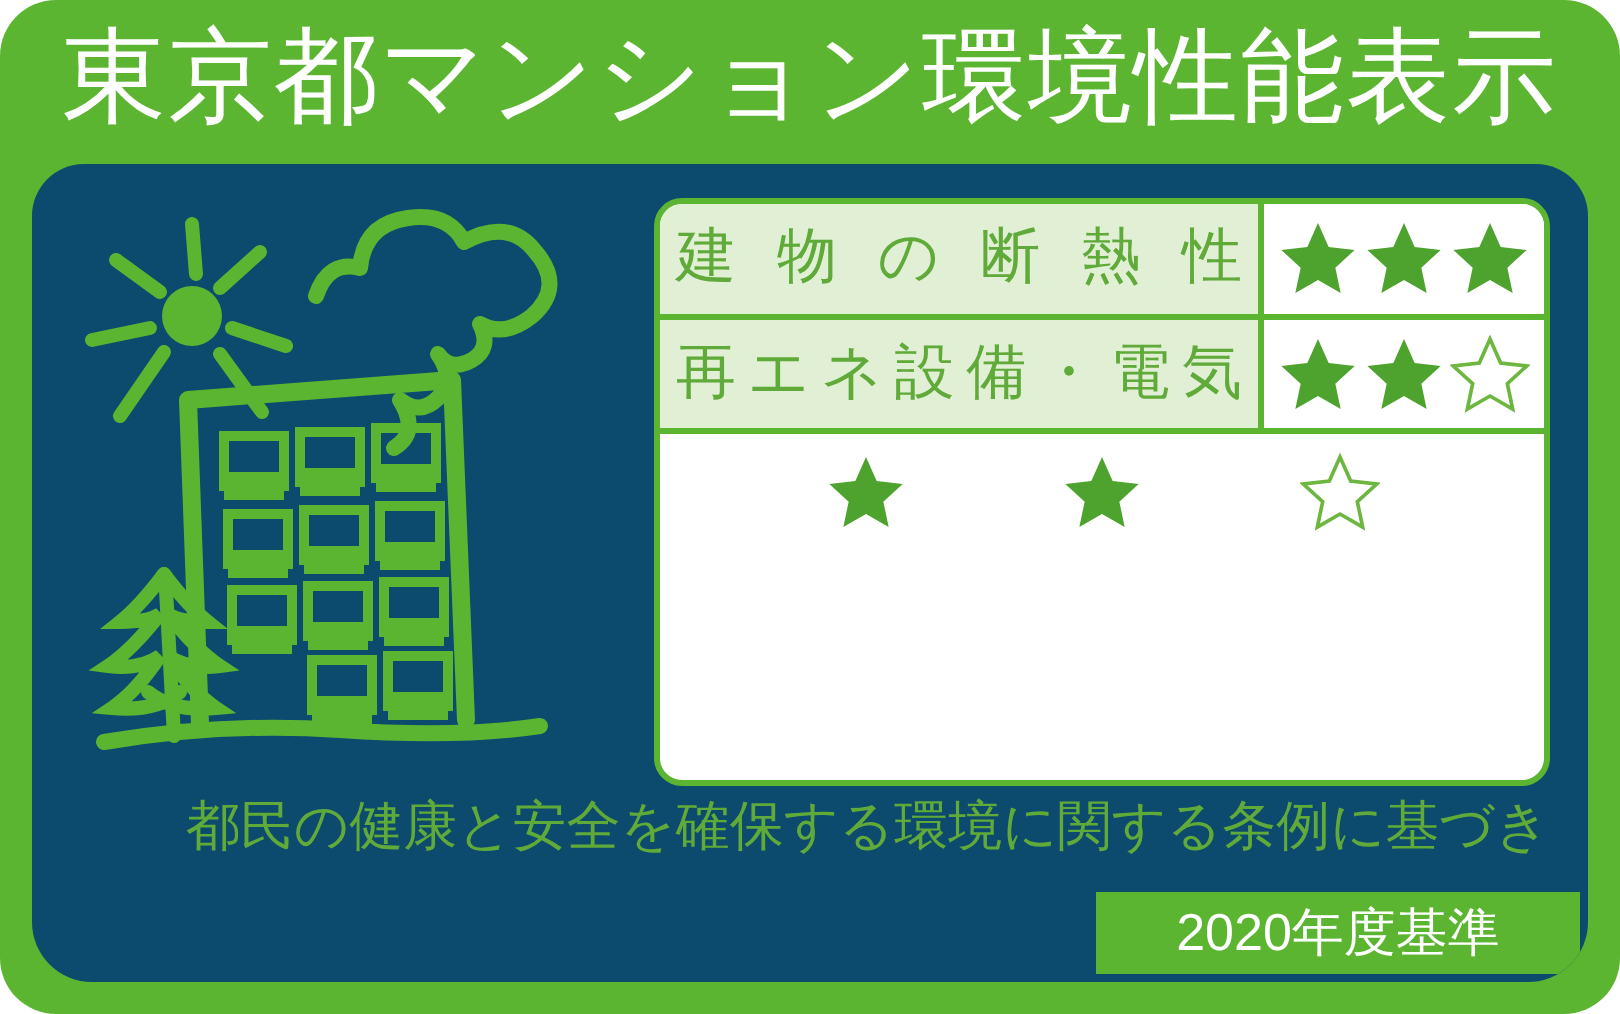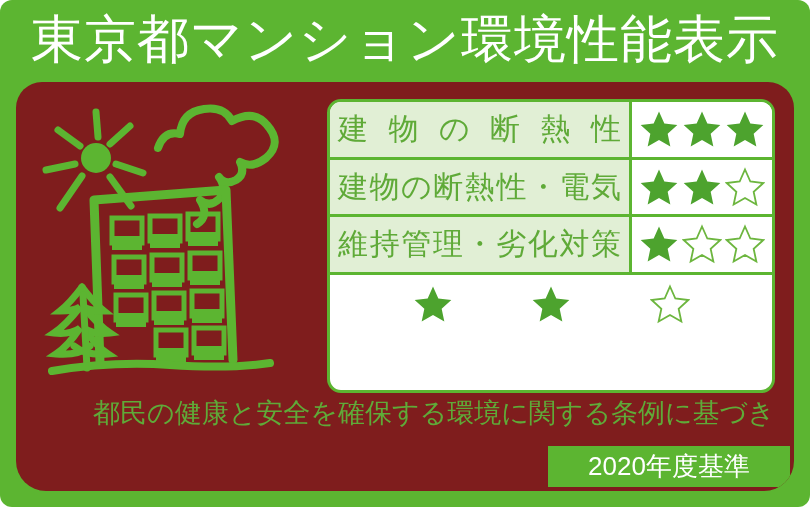--- a/index.html
+++ b/index.html
@@ -5,40 +5,40 @@
   html,body{margin:0;padding:0;}
   body{
     width:810px;height:507px;overflow:hidden;
     background:#ffffff;
     font-family:"Liberation Sans","DejaVu Sans",sans-serif;
   }
   #label-plate{
     position:relative;
     width:810px;height:507px;
     background:#5cb531;
-    border-radius:12px;
+    border-radius:28px;
     box-sizing:border-box;
     overflow:hidden;
   }
   #title-bar{
     position:absolute;left:0;top:0;width:810px;height:82px;
     display:flex;align-items:center;justify-content:center;
   }
   #title-text{
     color:#ffffff;
     font-size:52px;
     line-height:52px;
     letter-spacing:1px;
     white-space:nowrap;
     font-weight:400;
     padding-bottom:4px;
   }
   #content-card{
     position:absolute;left:16px;top:82px;width:778px;height:409px;
-    background:#7f1d1d;
+    background:#0c4a6e;
     border-radius:26px 26px 30px 30px;
     overflow:hidden;
   }
   
   #illustration{
     position:absolute;left:14px;top:8px;width:300px;height:310px;
   }
   #illustration svg{display:block;width:300px;height:310px;}
   
   #rating-table{
@@ -187,48 +187,34 @@
               <polygon points="12,1.5 15.2,8.7 23,9.6 17.2,14.9 18.8,22.5 12,18.6 5.2,22.5 6.8,14.9 1,9.6 8.8,8.7" fill="#4da32e"></polygon>
             </svg>
           <svg class="star" viewBox="0 0 24 24">
               <polygon points="12,1.5 15.2,8.7 23,9.6 17.2,14.9 18.8,22.5 12,18.6 5.2,22.5 6.8,14.9 1,9.6 8.8,8.7" fill="#4da32e"></polygon>
             </svg>
         </div>
       </div>
 
 
       <div class="rating-row">
-        <div class="row-label"><span>建物の断熱性・電気</span></div>
+        <div class="row-label"><span>再エネ設備・電気</span></div>
         <div class="row-stars">
           <svg class="star" viewBox="0 0 24 24">
               <polygon points="12,1.5 15.2,8.7 23,9.6 17.2,14.9 18.8,22.5 12,18.6 5.2,22.5 6.8,14.9 1,9.6 8.8,8.7" fill="#4da32e"></polygon>
             </svg>
           <svg class="star" viewBox="0 0 24 24">
               <polygon points="12,1.5 15.2,8.7 23,9.6 17.2,14.9 18.8,22.5 12,18.6 5.2,22.5 6.8,14.9 1,9.6 8.8,8.7" fill="#4da32e"></polygon>
             </svg>
           <svg class="star" viewBox="0 0 24 24">
               <polygon points="12,1.5 15.2,8.7 23,9.6 17.2,14.9 18.8,22.5 12,18.6 5.2,22.5 6.8,14.9 1,9.6 8.8,8.7" fill="#ffffff" stroke="#6db63f" stroke-width="1.1"></polygon>
             </svg>
         </div>
       </div>
 
-      <div class="rating-row">
-        <div class="row-label"><span>維持管理・劣化対策</span></div>
-        <div class="row-stars">
-          <svg class="star" viewBox="0 0 24 24">
-              <polygon points="12,1.5 15.2,8.7 23,9.6 17.2,14.9 18.8,22.5 12,18.6 5.2,22.5 6.8,14.9 1,9.6 8.8,8.7" fill="#4da32e"></polygon>
-            </svg>
-          <svg class="star" viewBox="0 0 24 24">
-              <polygon points="12,1.5 15.2,8.7 23,9.6 17.2,14.9 18.8,22.5 12,18.6 5.2,22.5 6.8,14.9 1,9.6 8.8,8.7" fill="#ffffff" stroke="#6db63f" stroke-width="1.1"></polygon>
-            </svg>
-          <svg class="star" viewBox="0 0 24 24">
-              <polygon points="12,1.5 15.2,8.7 23,9.6 17.2,14.9 18.8,22.5 12,18.6 5.2,22.5 6.8,14.9 1,9.6 8.8,8.7" fill="#ffffff" stroke="#6db63f" stroke-width="1.1"></polygon>
-            </svg>
-        </div>
-      </div>
 
       <div class="rating-row">
         <div class="row-stars">
           <svg class="star" viewBox="0 0 24 24">
               <polygon points="12,1.5 15.2,8.7 23,9.6 17.2,14.9 18.8,22.5 12,18.6 5.2,22.5 6.8,14.9 1,9.6 8.8,8.7" fill="#4da32e"></polygon>
             </svg>
           <svg class="star" viewBox="0 0 24 24">
               <polygon points="12,1.5 15.2,8.7 23,9.6 17.2,14.9 18.8,22.5 12,18.6 5.2,22.5 6.8,14.9 1,9.6 8.8,8.7" fill="#4da32e"></polygon>
             </svg>
           <svg class="star" viewBox="0 0 24 24">

